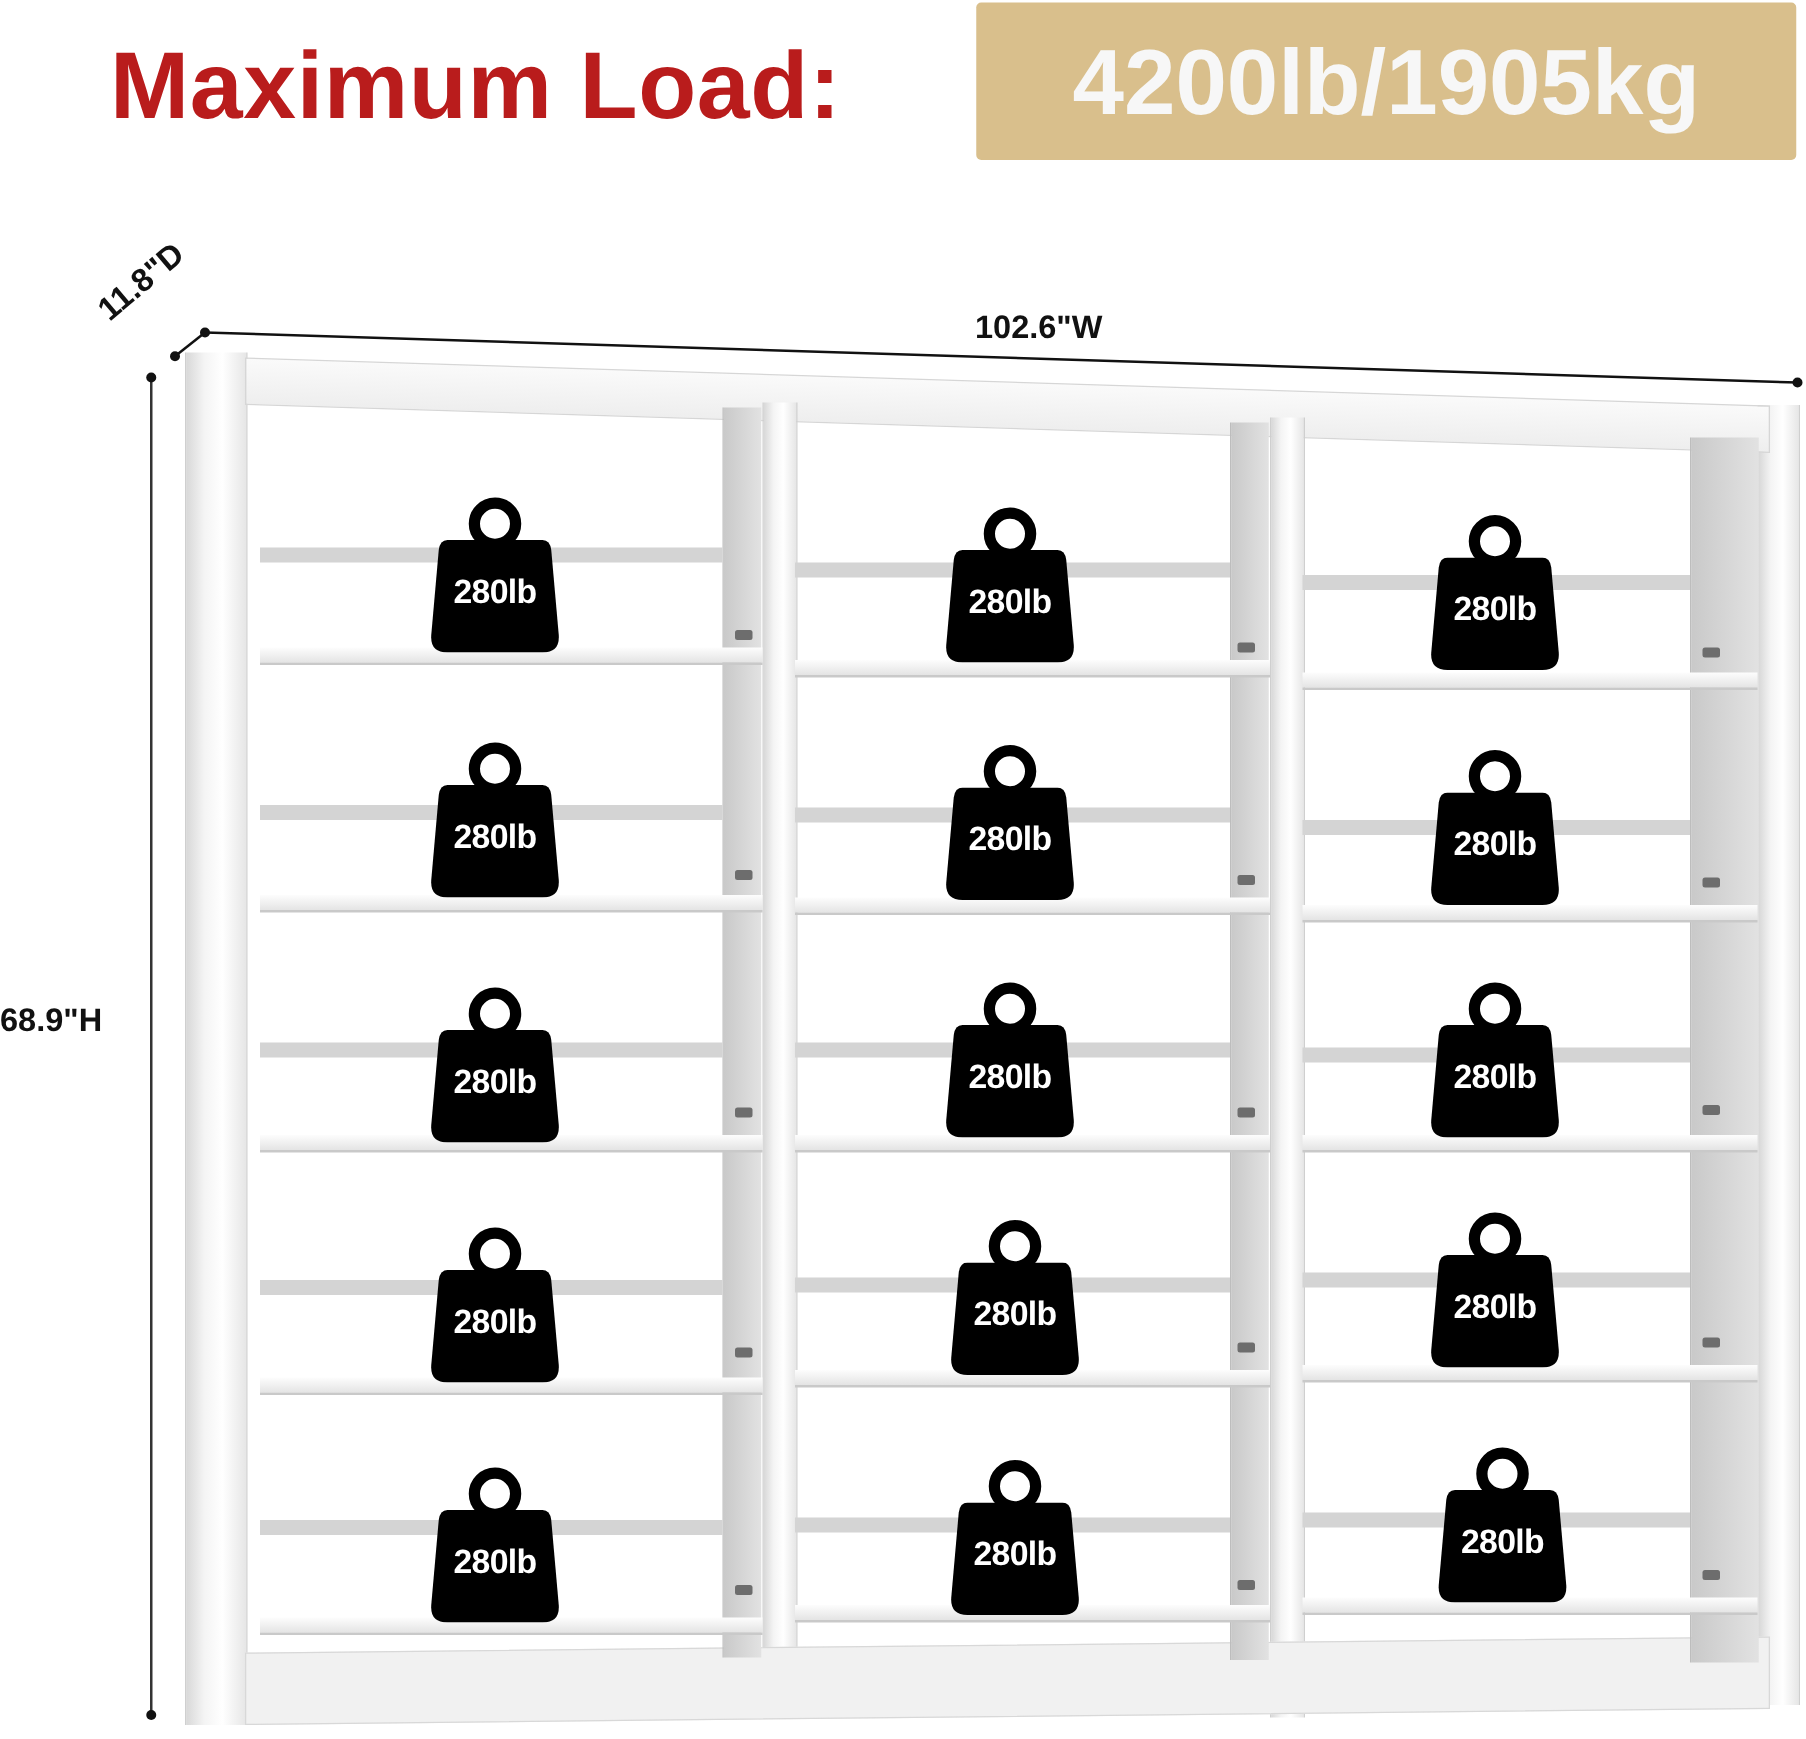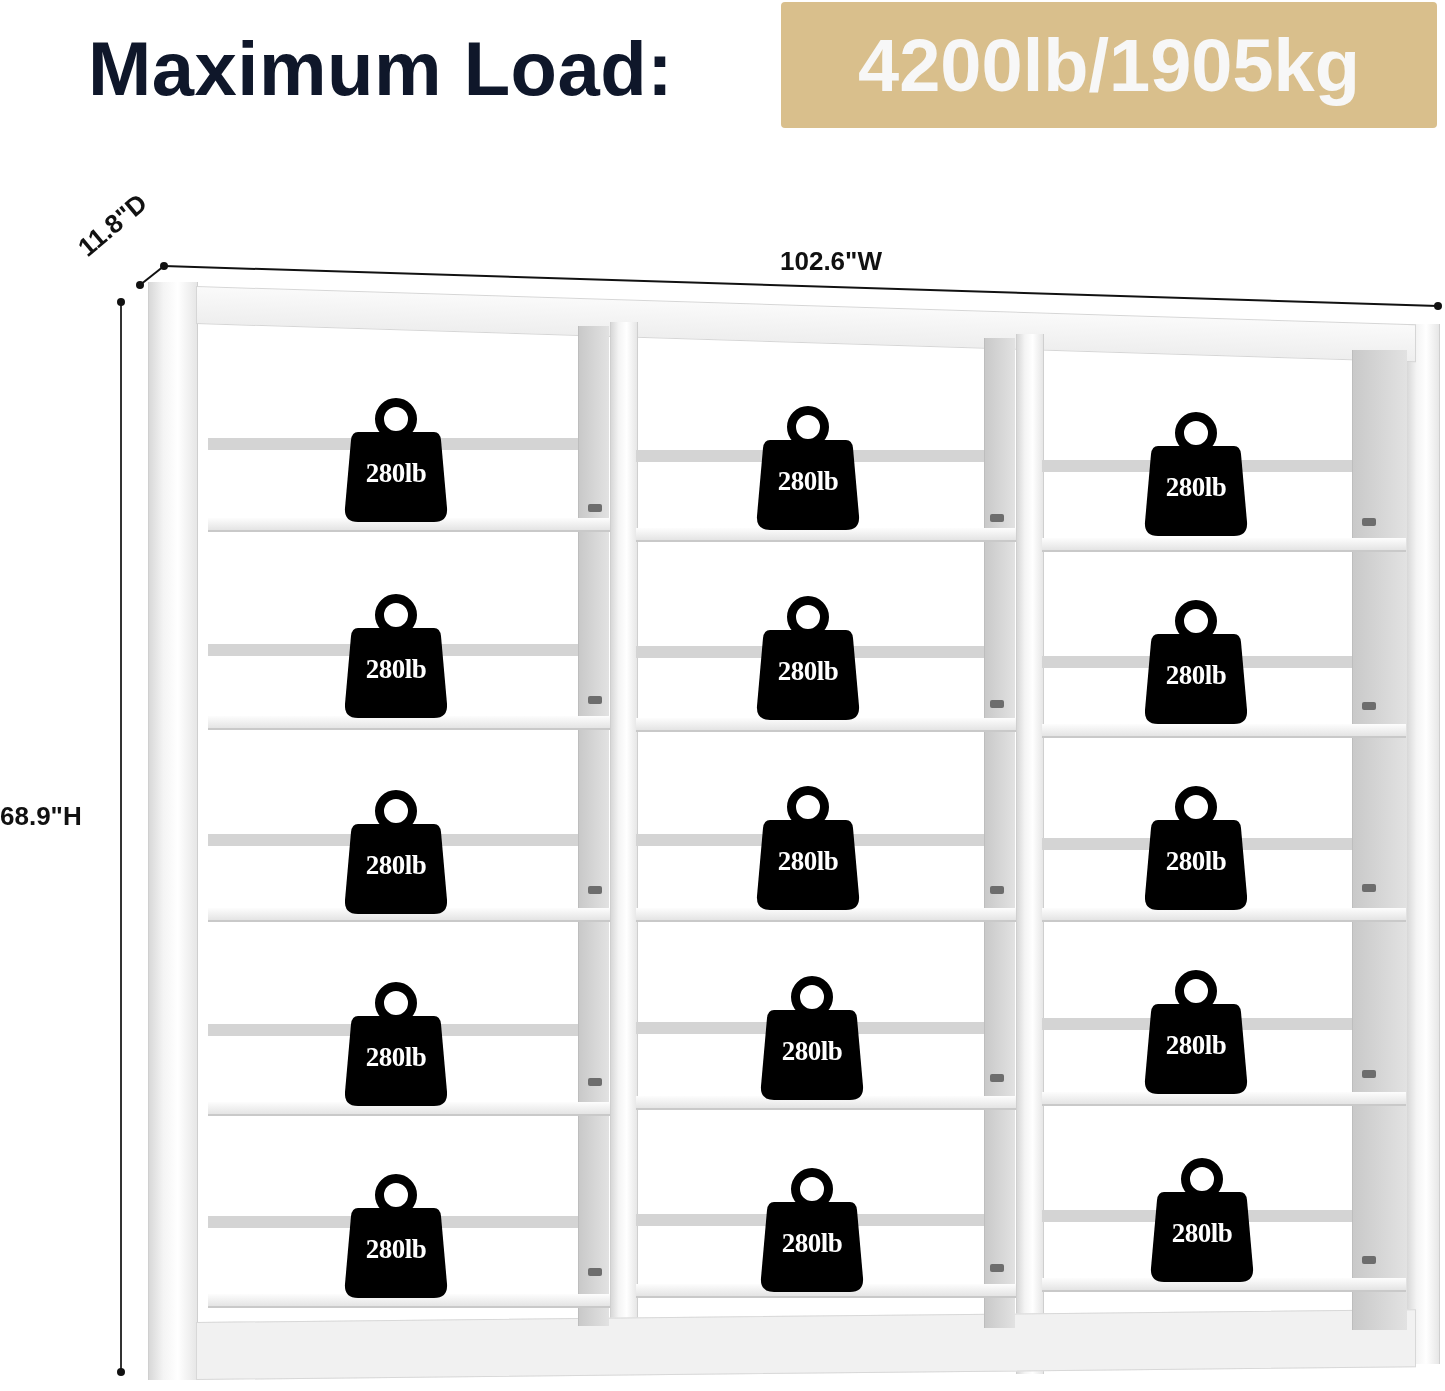--- a/index.html
+++ b/index.html
@@ -1,39 +1,39 @@
 <!DOCTYPE html>
 <html><head>
 <meta charset="utf-8">
 <style>
   html, body { margin: 0; padding: 0; background: #ffffff; }
   body { width: 1445px; height: 1391px; position: relative; overflow: hidden;
          font-family: "Liberation Sans", "DejaVu Sans", sans-serif; }
   .title { position: absolute; left: 88px; top: 8px; height: 120px; display: flex; align-items: center;
-           font-weight: 700; font-size: 76px; color: #0f172a; letter-spacing: 0.5px; }
+           font-weight: 700; font-size: 76px; color: #b91c1c; letter-spacing: 0.5px; }
   .badge { position: absolute; left: 781px; top: 2px; width: 656px; height: 126px; background: #d9bf8c;
            border-radius: 4px; display: flex; align-items: center; justify-content: center;
            color: #f7f7f7; font-weight: 700; font-size: 74px; }
   .dim { position: absolute; font-weight: 700; font-size: 26px; color: #111; white-space: nowrap; }
   .dim-w { left: 780px; top: 246px; }
   .dim-h { left: 0px; top: 801px; }
   .dim-d { left: 92px; top: 232px; transform: rotate(-40deg); transform-origin: left bottom; }
   svg.lines { position: absolute; left: 0; top: 0; }
   .unit { position: absolute; left: 148px; top: 282px; width: 1292px; height: 1100px; }
   .post { position: absolute; background: linear-gradient(90deg,#d8d8d8 0%,#f4f4f4 30%,#ffffff 60%,#e6e6e6 100%);
           border-left: 1px solid #cfcfcf; border-right: 1px solid #cfcfcf; }
   .topbar { position: absolute; background: linear-gradient(#fafafa,#eeeeee); border: 1px solid #d6d6d6; }
   .kickplate { position: absolute; background: #f1f1f1; border: 1px solid #d8d8d8; }
   .shelf { position: absolute; height: 12px; background: linear-gradient(#fdfdfd,#e4e4e4);
            border-bottom: 2px solid #c9c9c9; }
   .rail { position: absolute; height: 12px; background: #d4d4d4; }
   .bracket { position: absolute; width: 30px; background: linear-gradient(90deg,#c9c9c9,#e2e2e2);
              border-left: 1px solid #bdbdbd; }
   .slot { position: absolute; width: 14px; height: 8px; background: #6d6d6d; border-radius: 2px; }
-  .weight { position: absolute; width: 104px; height: 124px; font-family: Liberation Serif, serif; }
+  .weight { position: absolute; width: 104px; height: 124px; }
   .weight .ring { position: absolute; left: 31px; top: 0; width: 42px; height: 42px; border: 9px solid #000;
                   border-radius: 50%; box-sizing: border-box; background: transparent; }
   .weight .ring::after { content:""; }
   .weight .body { position: absolute; left: 0; top: 34px; width: 104px; height: 90px; }
   .weight .label { position: absolute; left: 0; top: 60px; width: 104px; text-align: center;
                    color: #fff; font-weight: 700; font-size: 27px; letter-spacing: -0.5px; }
 </style>
 </head>
 <body>
 

